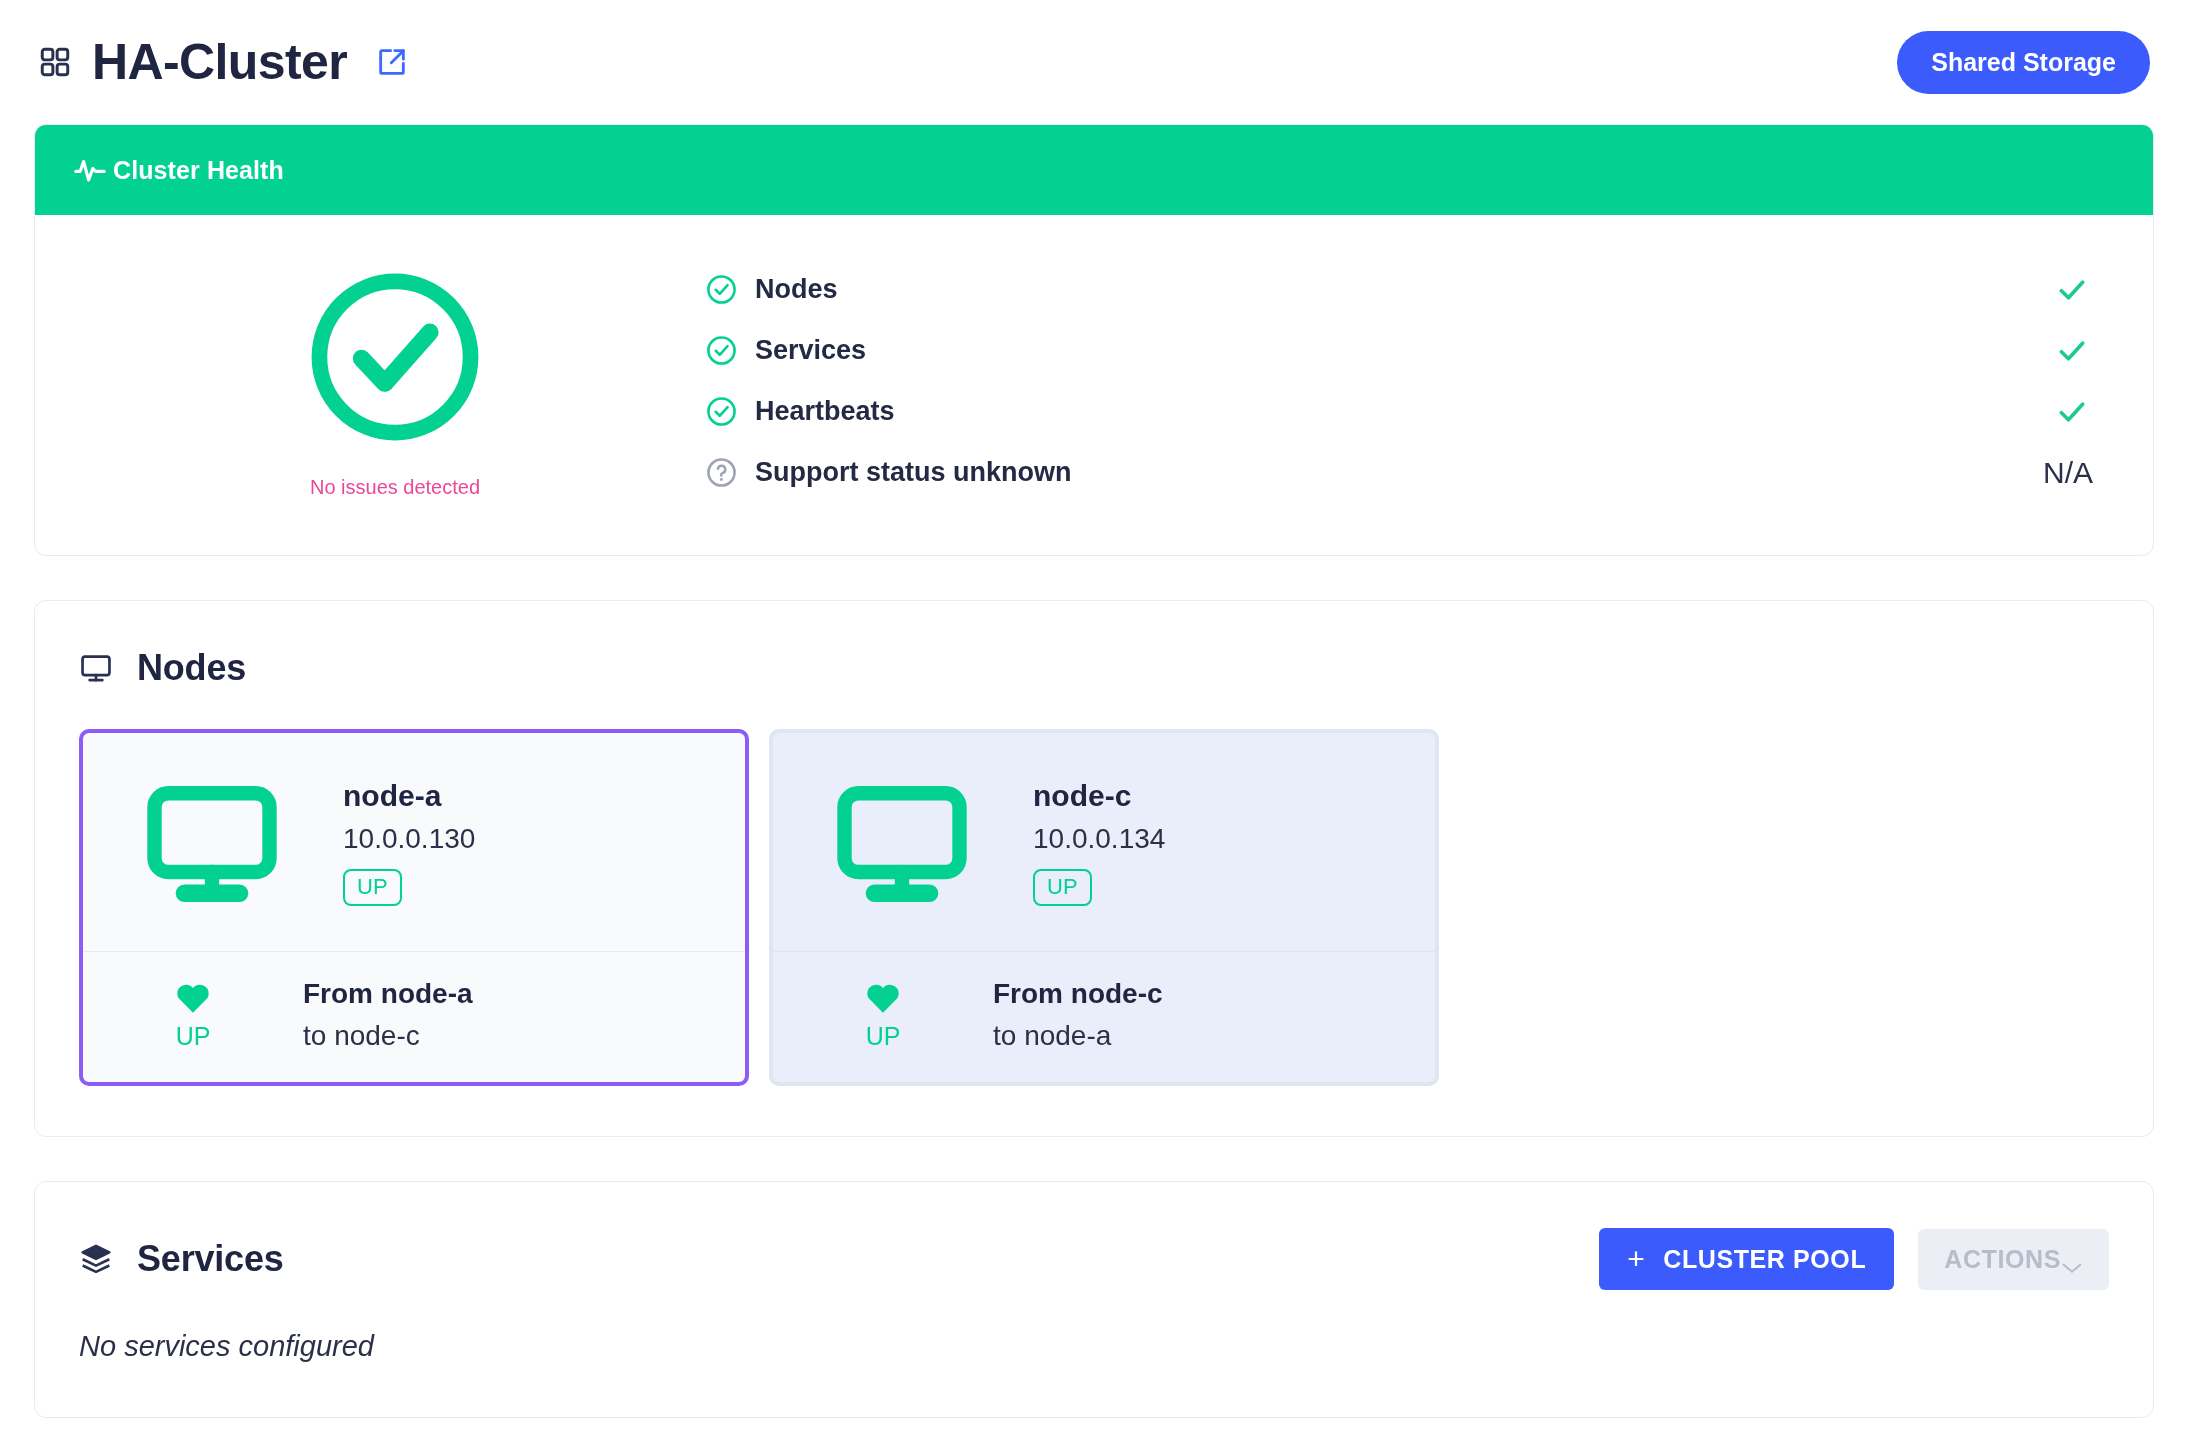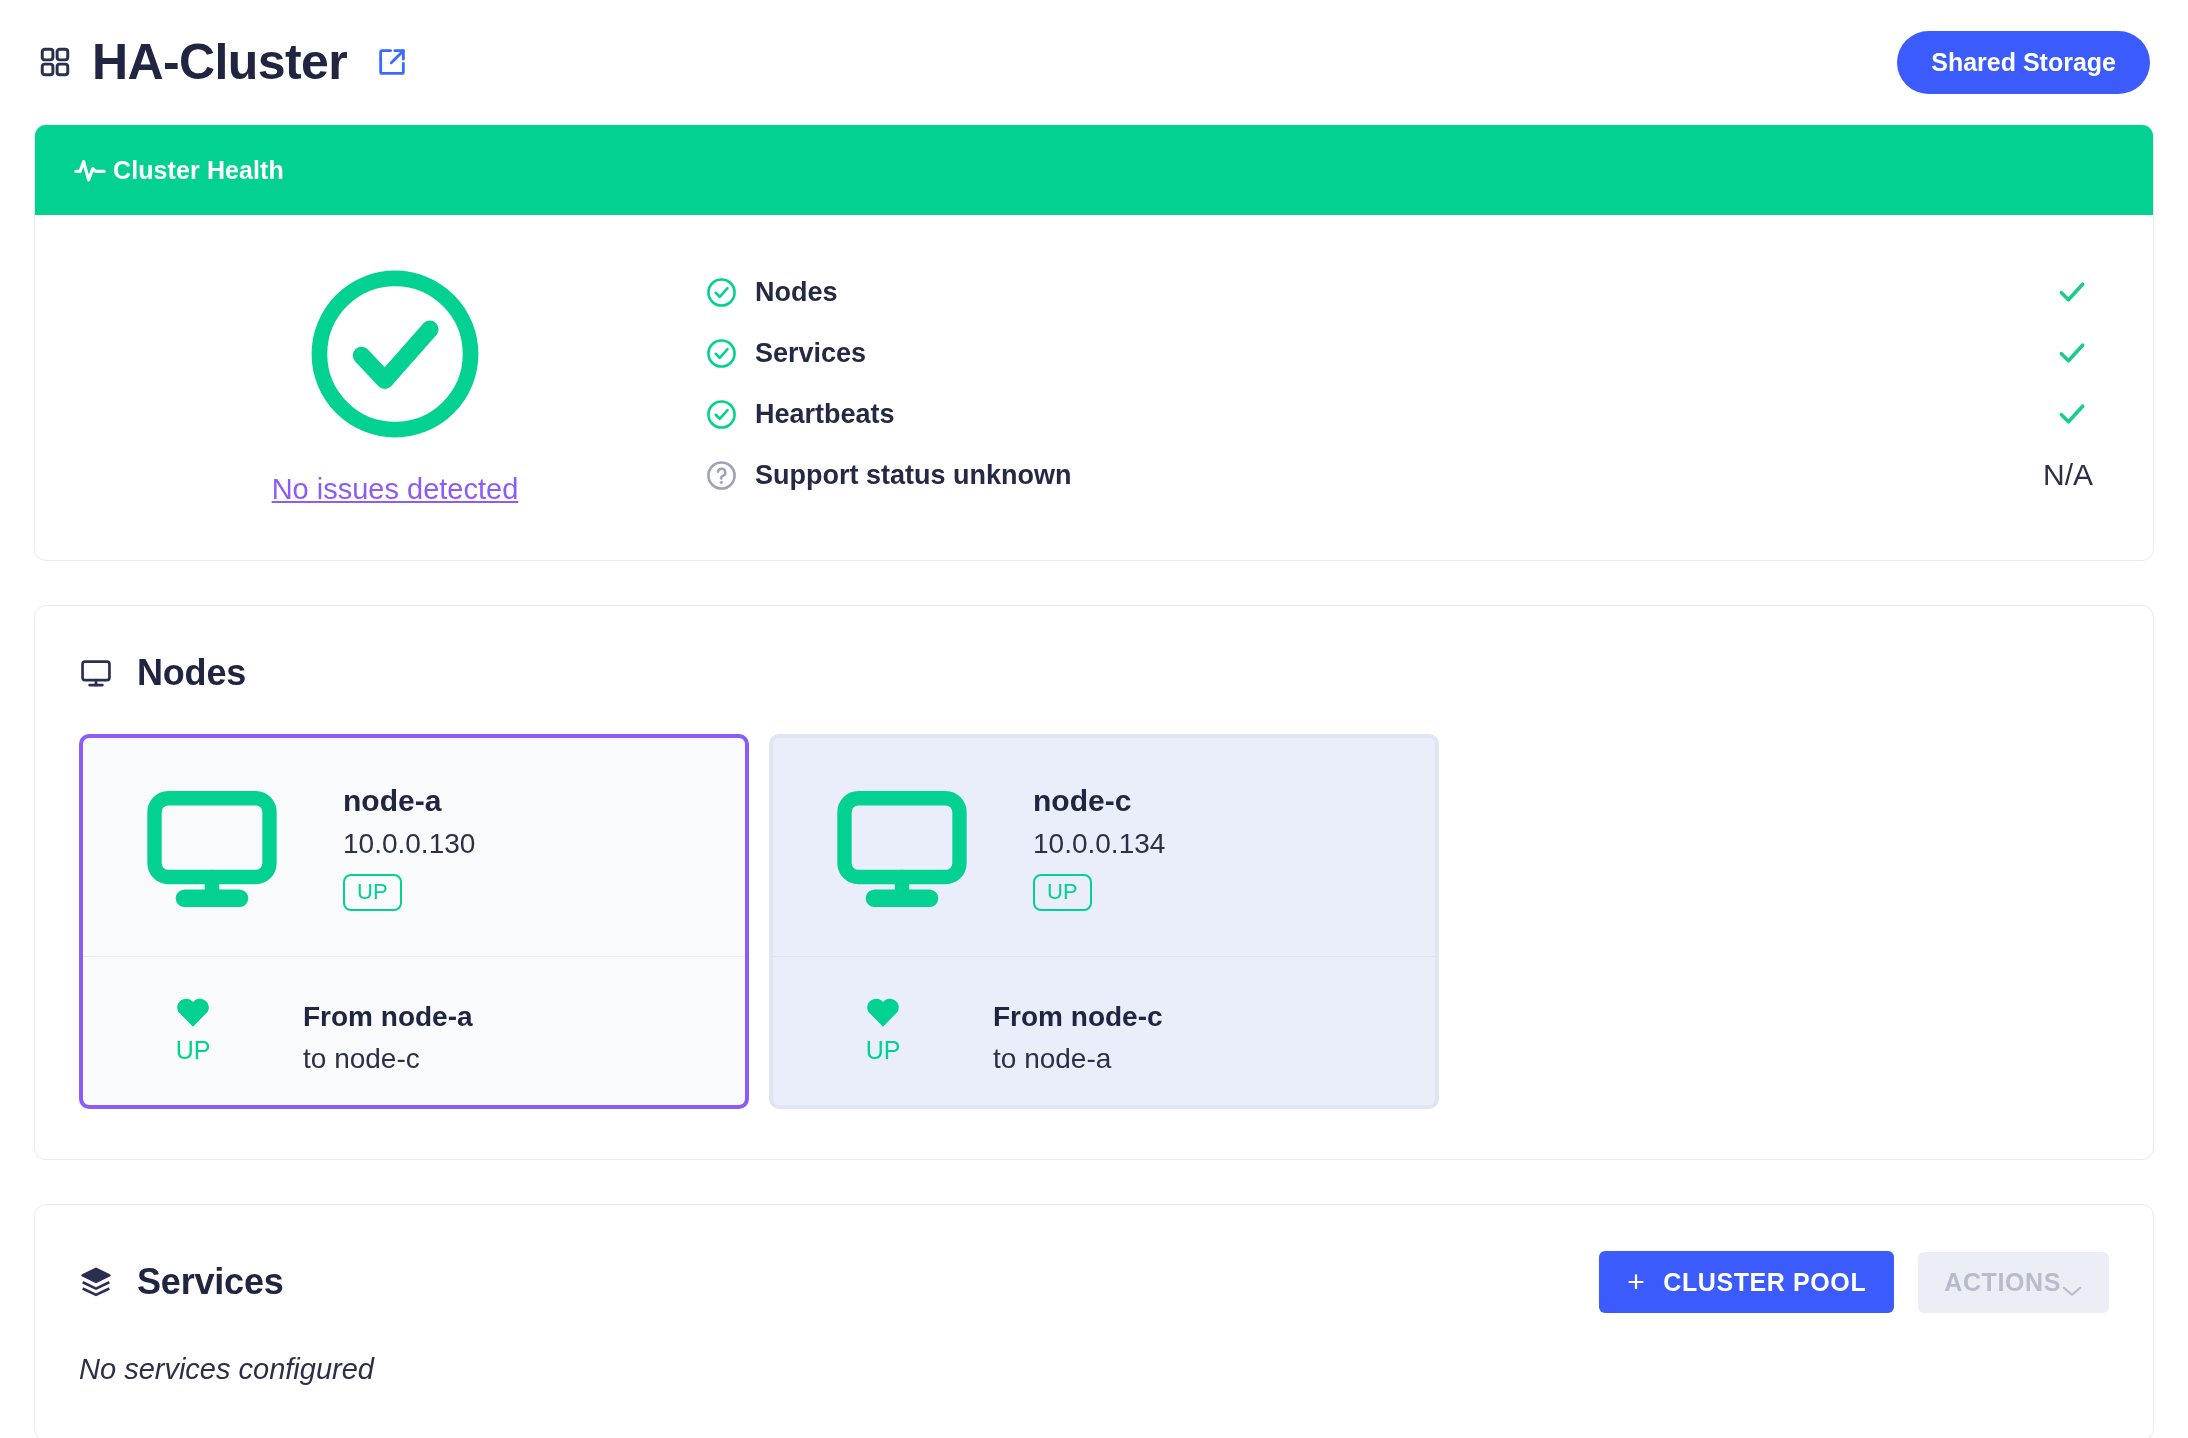--- a/index.html
+++ b/index.html
@@ -77,21 +77,21 @@
     padding: 46px 50px 54px 50px;
   }
   .health-summary {
     width: 620px;
     display: flex;
     flex-direction: column;
     align-items: center;
     gap: 26px;
   }
   .big-check { width: 186px; height: 186px; display: block; }
-  .summary-text { font-size: 29px; color: #8b5cf6; text-decoration: underline; }
+  .summary-text { font-size: 20px; color: #ec4899; }
 
   .health-checks { flex: 1; display: flex; flex-direction: column; gap: 4px; }
   .check-row {
     display: flex;
     align-items: center;
     height: 57px;
   }
   .check-badge { width: 33px; height: 33px; display: block; margin-right: 17px; flex: none; }
   .check-label { font-size: 27px; font-weight: bold; color: #242a44; }
   .check-spacer { flex: 1; }
@@ -145,21 +145,21 @@
   .node-card.tinted .node-foot { border-top-color: #dfe4f3; }
   .hb-status {
     width: 220px;
     display: flex;
     flex-direction: column;
     align-items: center;
     gap: 8px;
   }
   .heart-icon { width: 38px; height: 34px; display: block; }
   .hb-state { font-size: 25px; color: #03d191; }
-  .hb-text { display: flex; flex-direction: column; gap: 10px; margin-top: 18px; }
+  .hb-text { display: flex; flex-direction: column; gap: 10px; }
   .hb-from { font-size: 28px; font-weight: bold; color: #202542; }
   .hb-to { font-size: 28px; color: #2b3048; }
 
   
   .services-card { padding: 46px 44px 54px 44px; }
   .svc-actions { display: flex; align-items: center; gap: 24px; }
   .cluster-pool-btn {
     background: #3b5bfd;
     color: #ffffff;
     border: none;

